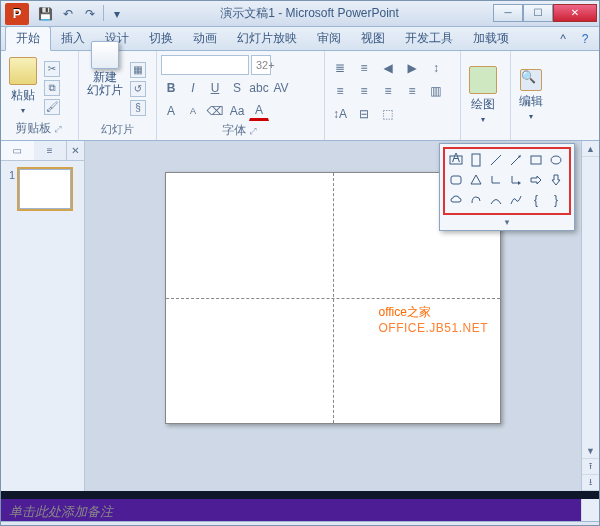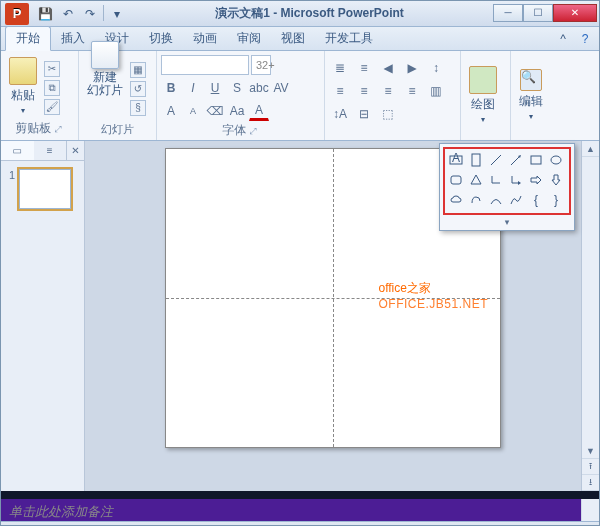--- a/index.html
+++ b/index.html
@@ -2,21 +2,21 @@
 <html><head>
 <meta charset="utf-8">
 <style>
 *{box-sizing:border-box;margin:0;padding:0;font-family:"Microsoft YaHei",Tahoma,sans-serif;font-size:12px;}
 body{width:600px;height:526px;background:#fff;overflow:hidden;border:1px solid #7a95b0;}
 .titlebar{height:26px;background:linear-gradient(#e8eff8,#d0dced);display:flex;align-items:center;border-bottom:1px solid #9db6d3;}
 .app-icon{width:24px;height:22px;background:#d2401e;margin:0 4px;border-radius:2px;color:#fff;font-weight:bold;display:flex;align-items:center;justify-content:center;font-size:13px;text-shadow:0 -1px 0 #000;}
 .qat{display:flex;gap:4px;margin-left:4px;}
 .qat span{width:18px;height:18px;display:flex;align-items:center;justify-content:center;color:#3b5a82;}
 .qat .sep{width:1px;background:#a0b5ce;height:16px;}
-.title{flex:1;text-align:center;color:#3b5a82;font-size:12px;font-weight:bold;}
+.title{flex:1;text-align:center;color:#3b5a82;font-size:12px;}
 .winbtns{display:flex;height:20px;margin-right:2px;}
 .winbtn{width:30px;height:18px;border:1px solid #8aa4c1;background:linear-gradient(#f4f8fc,#d6e2f0);display:flex;align-items:center;justify-content:center;color:#3b5a82;font-size:10px;}
 .winbtn.close{background:linear-gradient(#e68,#c23);color:#fff;width:44px;border-color:#a03030;}
 .tabs{height:24px;background:linear-gradient(#e8eff8,#d7e3f1);display:flex;align-items:flex-end;padding:0 4px;border-bottom:1px solid #9db6d3;position:relative;}
 .tab-file{background:#c43e1c;color:#fff;padding:3px 14px;border-radius:3px 3px 0 0;border:1px solid #8e2d12;}
 .tab{padding:3px 10px;color:#3b5a82;cursor:default;}
 .tab.active{background:#f5f9fe;border:1px solid #9db6d3;border-bottom:1px solid #f5f9fe;margin-bottom:-1px;border-radius:3px 3px 0 0;}
 .tab-right{position:absolute;right:6px;top:4px;display:flex;gap:6px;color:#3b5a82;}
 .tab-right span{width:16px;height:16px;display:flex;align-items:center;justify-content:center;}
 .ribbon{height:90px;background:#f3f6fb;border-bottom:1px solid #9db6d3;display:flex;}
@@ -40,21 +40,21 @@
 .workspace{height:350px;display:flex;background:#ced8e6;position:relative;}
 .thumb-pane{width:84px;background:#e8eef7;border-right:1px solid #b8c6d9;height:350px;}
 .thumb-pane .tabs2{display:flex;height:20px;border-bottom:1px solid #b8c6d9;}
 .thumb-pane .tabs2 span{flex:1;display:flex;align-items:center;justify-content:center;color:#5a7190;font-size:10px;}
 .thumb-pane .tabs2 .x{flex:none;width:18px;border-left:1px solid #b8c6d9;}
 .thumb-pane .tabs2 .act{background:#f5f9fe;}
 .thumb{margin:8px 8px;display:flex;gap:4px;}
 .thumb .num{color:#5a7190;font-size:11px;}
 .thumb .mini{width:52px;height:40px;background:#fff;border:1px solid #9db6d3;outline:2px solid #d2a24c;}
 .slide-area{flex:1;position:relative;display:flex;align-items:center;justify-content:center;}
-.slide{width:336px;height:300px;background:#fff;border:1px solid #888;box-shadow:2px 2px 4px rgba(0,0,0,.3);position:relative;margin-top:-36px;}
+.slide{width:336px;height:252px;background:#fff;border:1px solid #888;box-shadow:2px 2px 4px rgba(0,0,0,.3);position:relative;margin-top:-36px;}
 .guide-v{position:absolute;left:50%;top:0;bottom:0;border-left:1px dashed #888;}
 .guide-h{position:absolute;top:50%;left:0;right:0;border-top:1px dashed #888;}
 .watermark{position:absolute;right:12px;top:130px;color:#ff6a00;font-size:15px;font-family:SimSun;}
 .watermark small{display:block;font-size:12px;color:#ff8030;letter-spacing:.5px;}
 .shapes-pop{position:absolute;right:6px;top:2px;width:136px;background:#f3f6fb;border:1px solid #8aa4c1;box-shadow:2px 2px 5px rgba(0,0,0,.3);padding:3px;}
 .shapes-pop .red{border:2px solid #d33;padding:2px;}
 .shapes-pop .row{display:flex;gap:2px;margin-bottom:2px;}
 .shapes-pop .row span{width:18px;height:18px;display:flex;align-items:center;justify-content:center;border:1px solid transparent;color:#3b5a82;}
 .shapes-pop .row span svg{width:14px;height:14px;}
 .shp-pop-dd{height:10px;text-align:center;color:#5a7190;font-size:9px;margin-top:2px;}
@@ -92,23 +92,25 @@
     <div class="winbtn close">✕</div>
   </div>
 </div>
 
 <div class="tabs">
   <div class="tab active">开始</div>
   <div class="tab">插入</div>
   <div class="tab">设计</div>
   <div class="tab">切换</div>
   <div class="tab">动画</div>
+  <div class="tab">幻灯片放映</div>
   <div class="tab">审阅</div>
   <div class="tab">视图</div>
   <div class="tab">开发工具</div>
+  <div class="tab">加载项</div>
   <div class="tab-right">
     <span>^</span>
     <span style="color:#2a6ac2">?</span>
   </div>
 </div>
 
 <div class="ribbon">
   <div class="group" style="width:78px">
     <div class="group-body">
       <div class="bigbtn">

